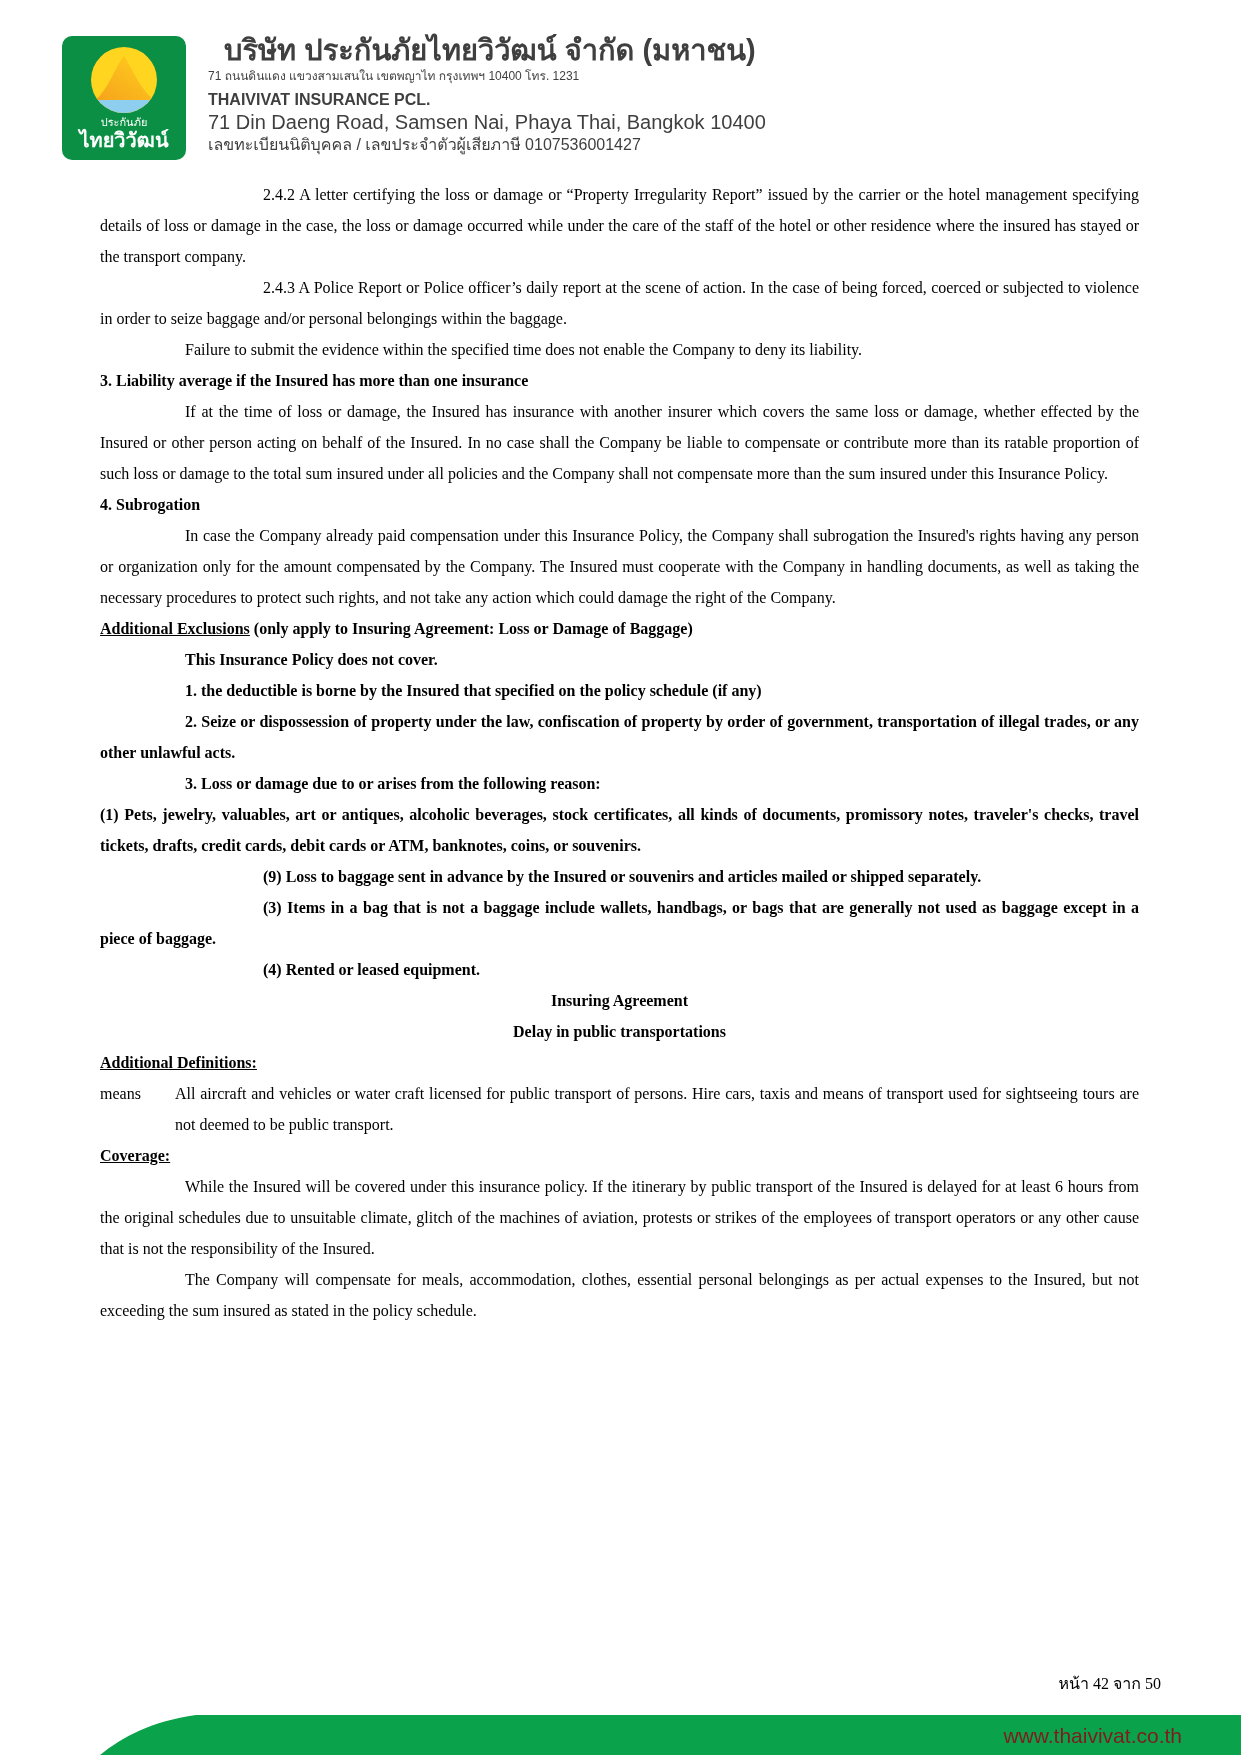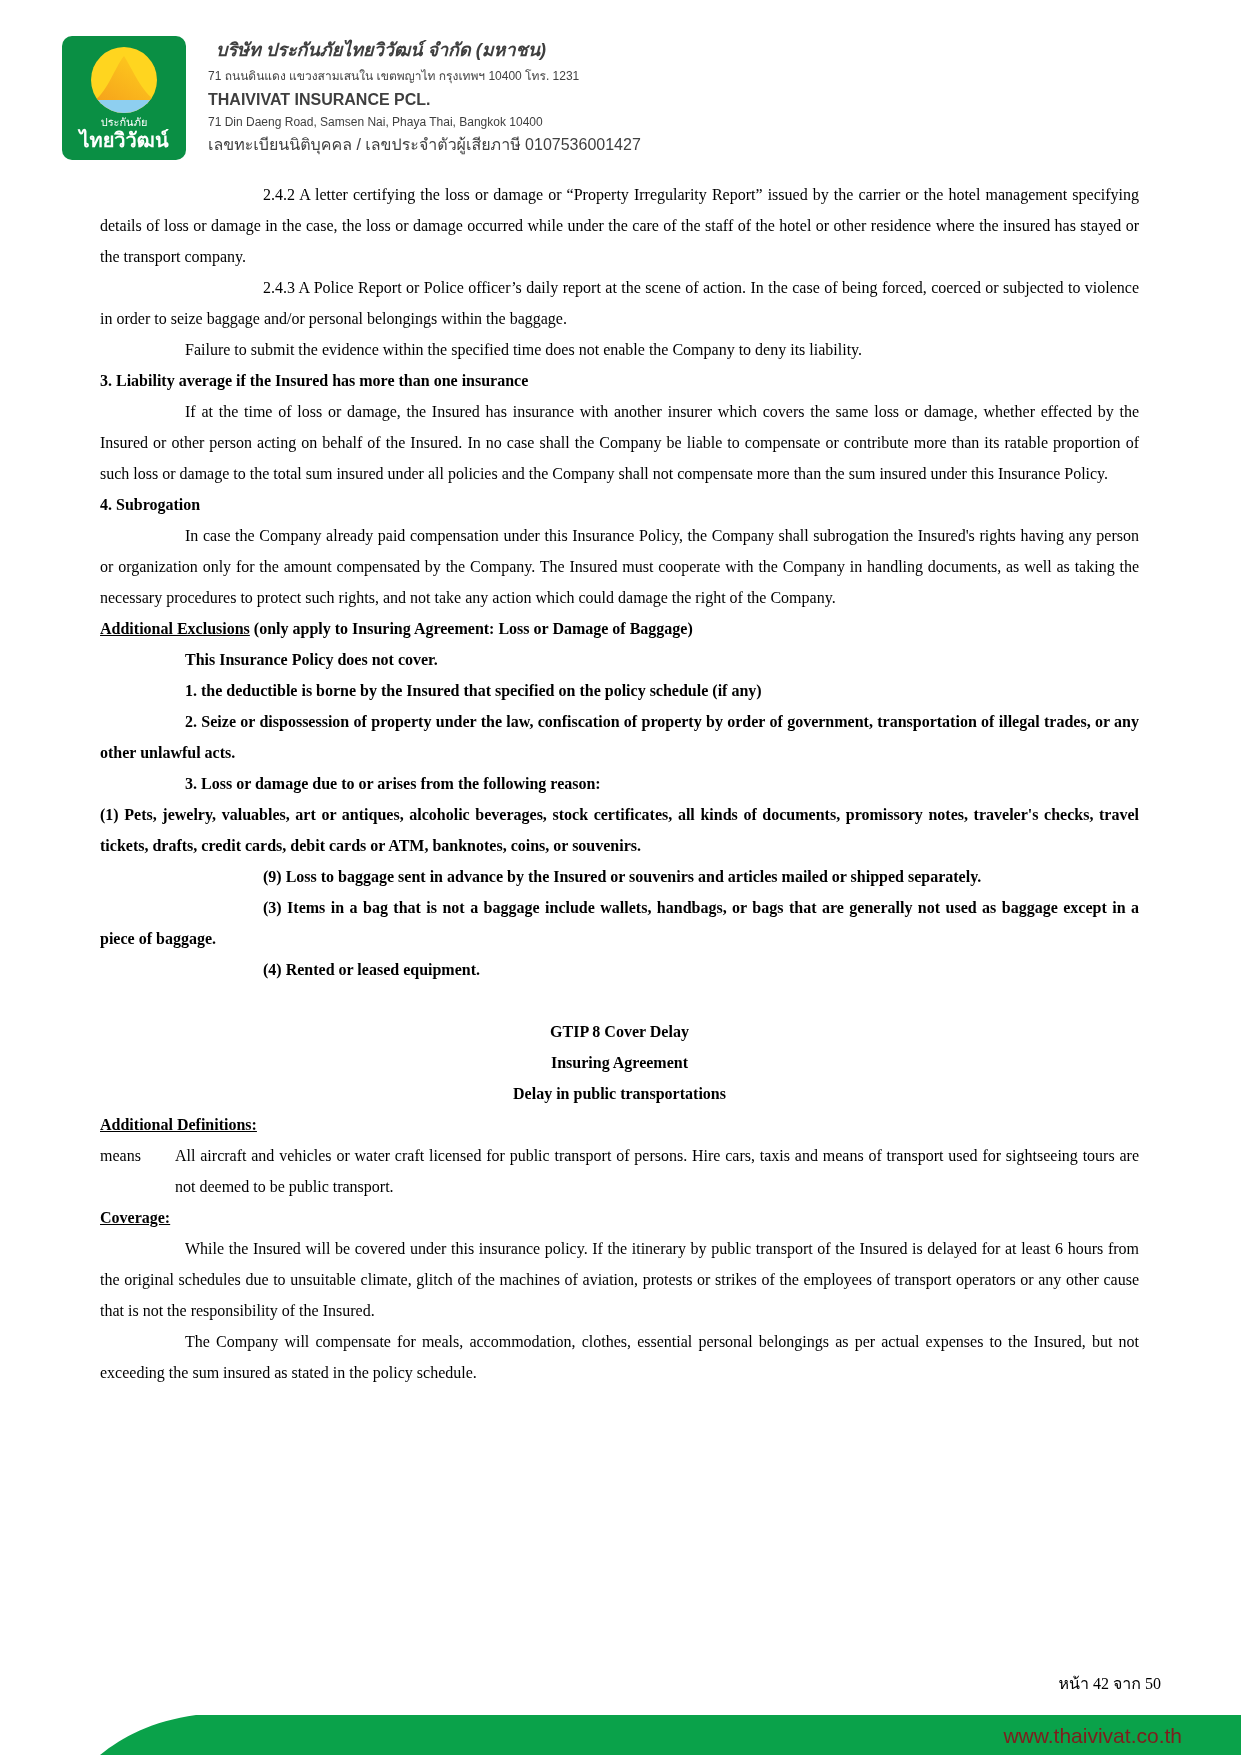--- a/index.html
+++ b/index.html
@@ -2,24 +2,24 @@
 <html><head>
 <meta charset="utf-8">
 <style>
   html,body{margin:0;padding:0;background:#fff;}
   .page{position:relative;width:1241px;height:1755px;background:#ffffff;overflow:hidden;
         font-family:"Liberation Serif","DejaVu Serif",serif;color:#000;}
   
   .header{position:absolute;left:62px;top:36px;display:flex;gap:22px;
           font-family:"Liberation Sans","DejaVu Sans",sans-serif;color:#3f3f3f;}
   .header-text{padding-top:2px;}
-  .co-thai{font-size:18px;font-weight:bold;line-height:24px;margin:0 0 4px 8px;font-style:italic;}
+  .co-thai{font-size:29px;font-weight:bold;line-height:24px;margin:0 0 4px 16px;}
   .addr-thai{font-size:12px;line-height:20px;margin:0 0 4px 0;}
   .co-en{font-size:16px;font-weight:bold;line-height:20px;margin:0 0 2px 0;}
-  .addr-en{font-size:12px;line-height:20px;margin:0 0 3px 0;}
+  .addr-en{font-size:20px;line-height:20px;margin:0 0 3px 0;}
   .reg{font-size:16px;line-height:20px;margin:0;}
   
   .doc{position:absolute;left:100px;right:102px;top:179px;
        font-size:16px;line-height:31px;text-align:justify;}
   .doc p{margin:0;}
   .indent1{text-indent:85px;}
   .indent2{text-indent:163px;}
   .heading{font-weight:bold;}
   .bold-indent1{font-weight:bold;text-indent:85px;}
   .bold-indent2{font-weight:bold;text-indent:163px;}
@@ -82,21 +82,20 @@
     <p class="indent1">In case the Company already paid compensation under this Insurance Policy, the Company shall subrogation the Insured's rights having any person or organization only for the amount compensated by the Company. The Insured must cooperate with the Company in handling documents, as well as taking the necessary procedures to protect such rights, and not take any action which could damage the right of the Company.</p>
     <p class="heading"><span class="u">Additional Exclusions</span><span> (only apply to Insuring Agreement: Loss or Damage of Baggage)</span></p>
     <p class="bold-indent1">This Insurance Policy does not cover.</p>
     <p class="bold-indent1">1. the deductible is borne by the Insured that specified on the policy schedule (if any)</p>
     <p class="bold-indent1">2. Seize or dispossession of property under the law, confiscation of property by order of government, transportation of illegal trades, or any other unlawful acts.</p>
     <p class="bold-indent1">3. Loss or damage due to or arises from the following reason:</p>
     <p class="bold-block2">(1) Pets, jewelry, valuables, art or antiques, alcoholic beverages, stock certificates, all kinds of documents, promissory notes, traveler's checks, travel tickets, drafts, credit cards, debit cards or ATM, banknotes, coins, or souvenirs.</p>
     <p class="bold-indent2">(9) Loss to baggage sent in advance by the Insured or souvenirs and articles mailed or shipped separately.</p>
     <p class="bold-indent2">(3) Items in a bag that is not a baggage include wallets, handbags, or bags that are generally not used as baggage except in a piece of baggage.</p>
     <p class="bold-indent2">(4) Rented or leased equipment.</p>
-    <p class="center-heading spacer-before">GTIP 8 Cover Delay</p>
     <p class="center-heading">Insuring Agreement</p>
     <p class="center-heading">Delay in public transportations</p>
     <p class="underline-heading">Additional Definitions:</p>
     <div class="def-row">
       <span class="def-keyword">means</span>
       <span class="def-body">All aircraft and vehicles or water craft licensed for public transport of persons. Hire cars, taxis and means of transport used for sightseeing tours are not deemed to be public transport.</span>
     </div>
     <p class="underline-heading">Coverage:</p>
     <p class="indent1">While the Insured will be covered under this insurance policy. If the itinerary by public transport of the Insured is delayed for at least 6 hours from the original schedules due to unsuitable climate, glitch of the machines of aviation, protests or strikes of the employees of transport operators or any other cause that is not the responsibility of the Insured.</p>
     <p class="indent1">The Company will compensate for meals, accommodation, clothes, essential personal belongings as per actual expenses to the Insured, but not exceeding the sum insured as stated in the policy schedule.</p>

